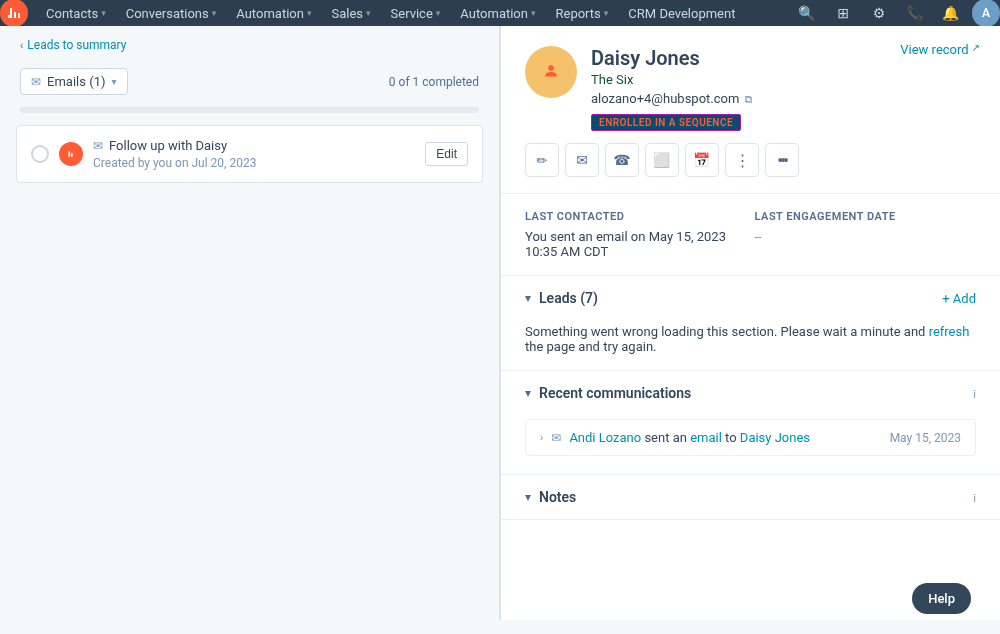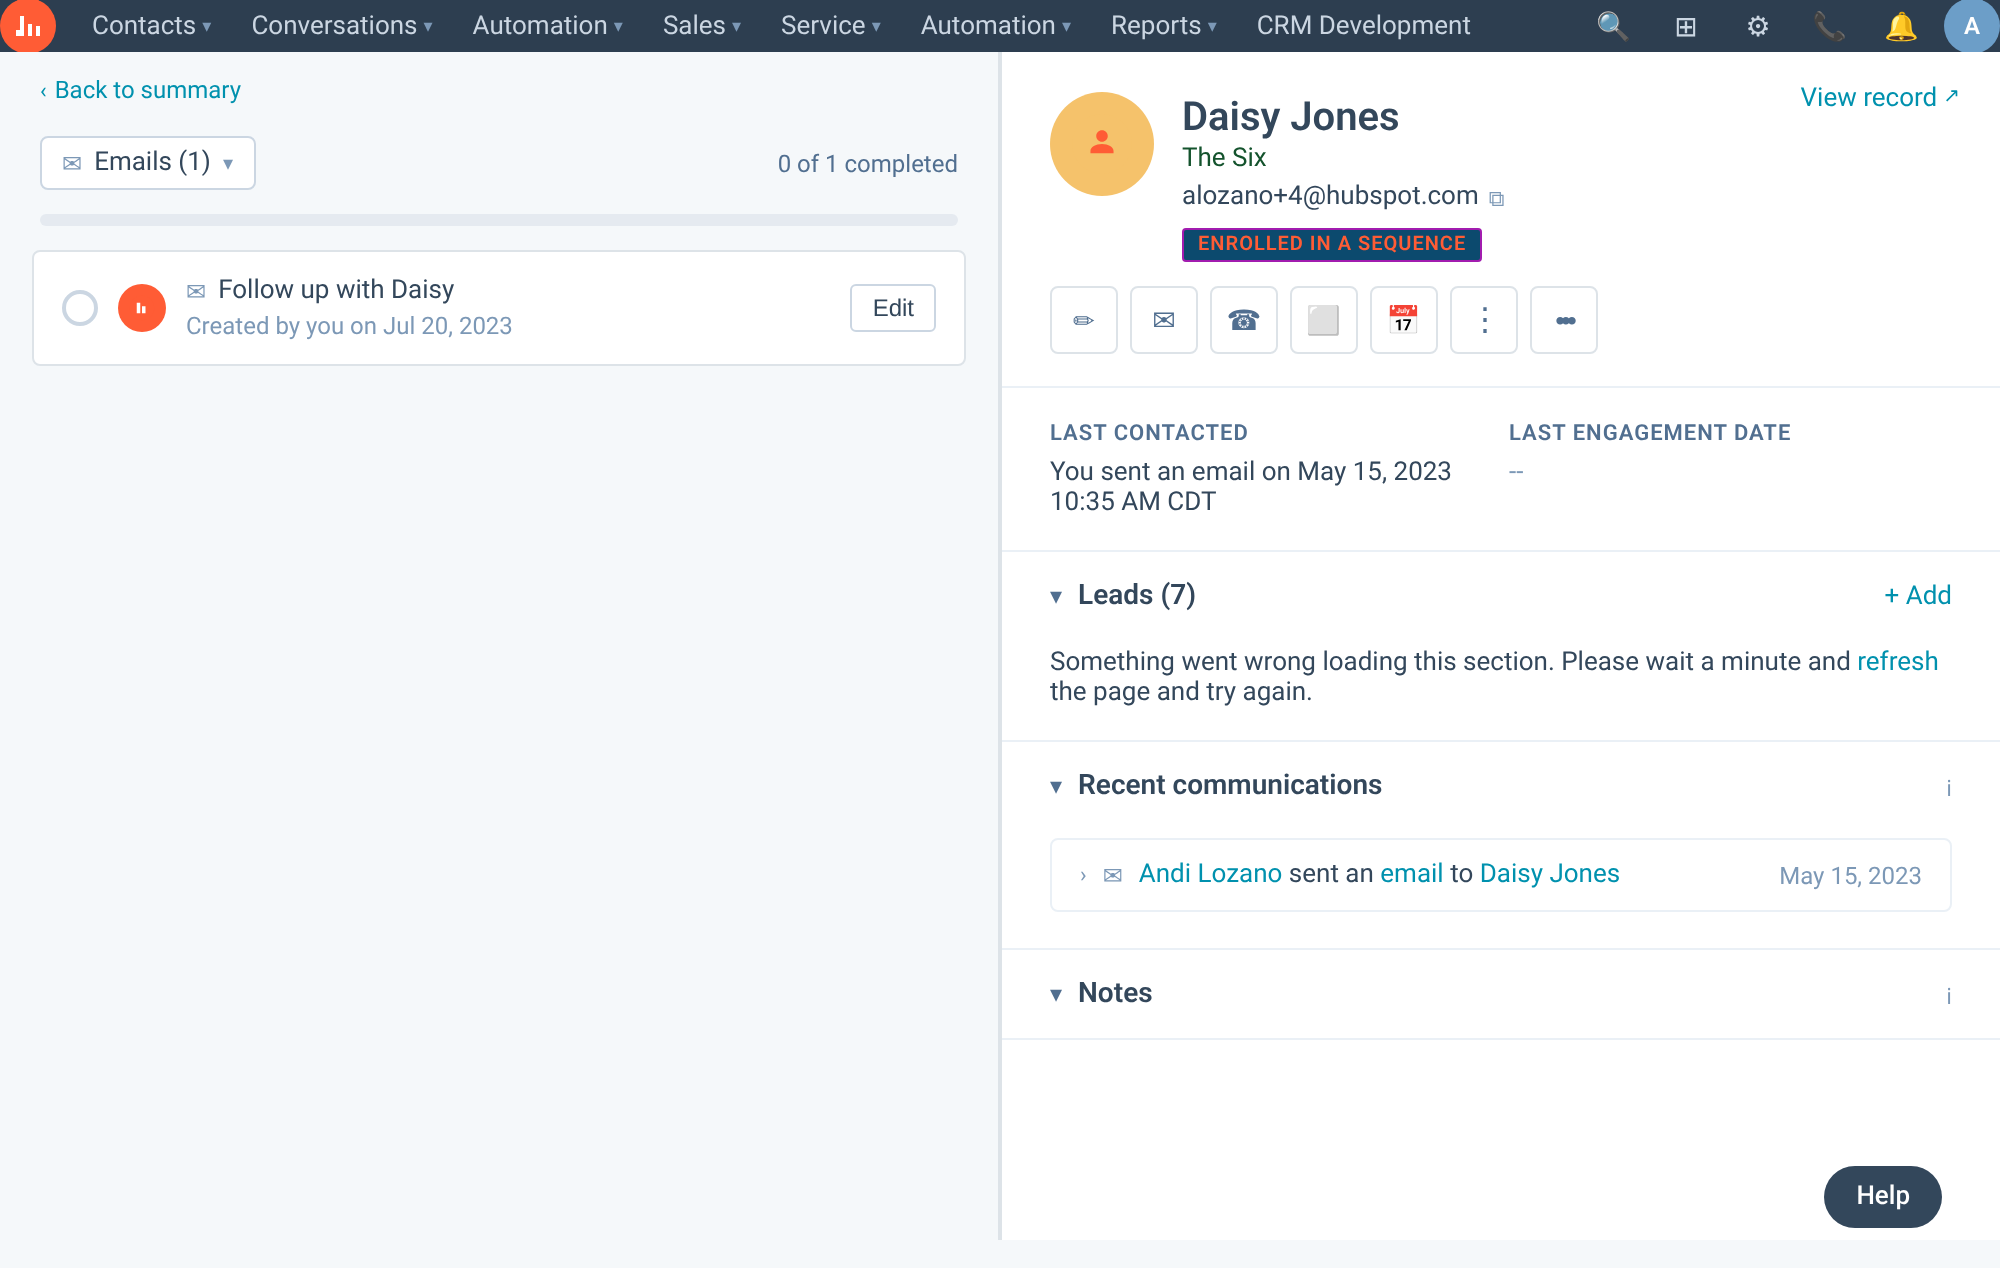--- a/index.html
+++ b/index.html
@@ -429,21 +429,21 @@
     <div class="nav-icon-btn">🔔</div>
     <div class="nav-avatar">A</div>
   </div>
 </nav>
 
 <div class="main-layout">
 
   <div class="left-panel">
     <div class="back-link">
       <span class="back-arrow">‹</span>
-      <span>Back to summary</span>
+      <span>Leads to summary</span>
     </div>
 
     <div class="sequence-header">
       <div class="sequence-dropdown">
         <span class="email-icon">✉</span>
         <span>Emails (1)</span>
         <span class="chevron">▾</span>
       </div>
       <span class="progress-text">0 of 1 completed</span>
     </div>

